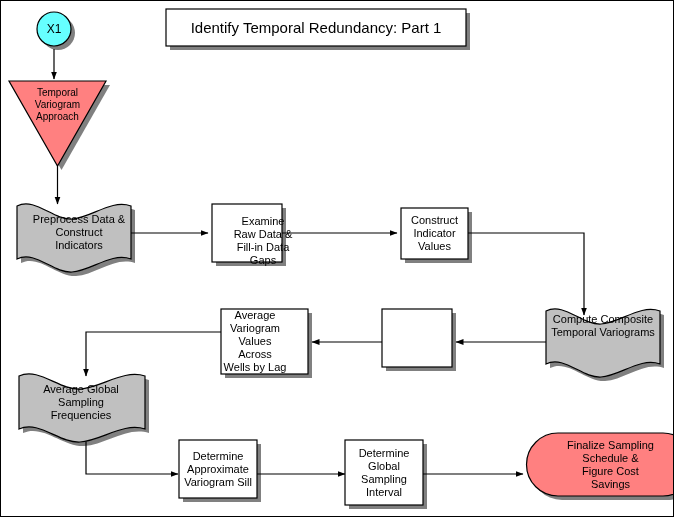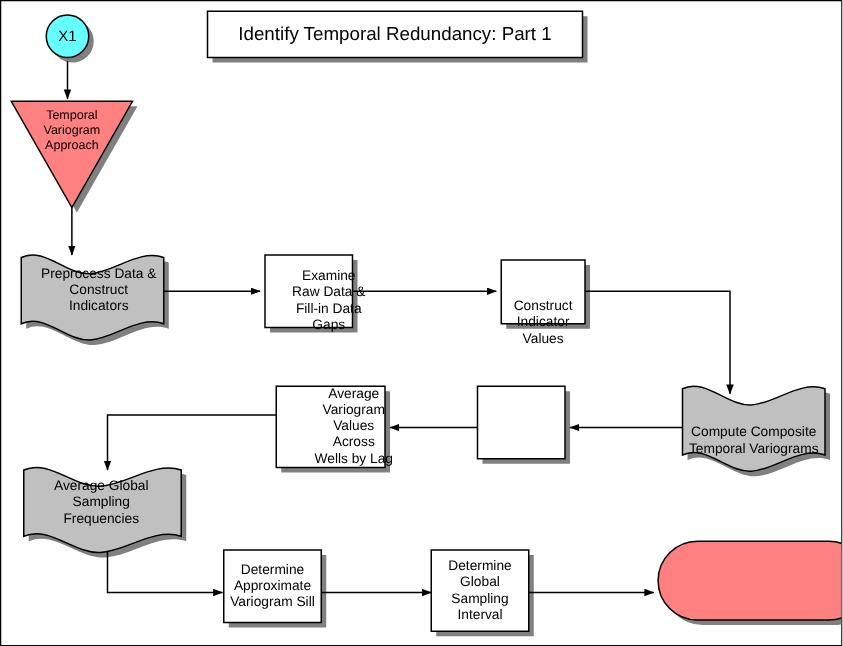--- a/index.html
+++ b/index.html
@@ -150,39 +150,43 @@
 Approach</div>
 
   <div class="node-label" style="left:30px; top:205px; width:96px; height:53px;">Preprocess Data &amp;
 Construct Indicators</div>
 
   <div class="node-label" style="left:211px; top:203px; width:70px; height:73px;margin-left:16px;">Examine
 Raw Data &amp;
 Fill-in Data
 Gaps</div>
 
-  <div class="node-label" style="left:400px; top:207px; width:67px; height:51px;margin-top:25px;">Construct
+  <div class="node-label" style="left:400px; top:207px; width:67px; height:51px;">Construct
 Indicator
 Values</div>
 
-  <div class="node-label" style="left:547px; top:325px; width:110px; height:53px;">Compute Composite
+  <div class="node-label" style="left:547px; top:298px; width:110px; height:53px;">Compute Composite
 Temporal Variograms</div>
 
 
-  <div class="node-label" style="left:220px; top:308px; width:68px; height:65px;padding-left:28px;">Average
+  <div class="node-label" style="left:220px; top:308px; width:68px; height:65px;">Average
 Variogram
 Values Across
 Wells by Lag</div>
 
   <div class="node-label" style="left:20px; top:375px; width:120px; height:53px;">Average Global Sampling
 Frequencies</div>
 
   <div class="node-label" style="left:178px; top:439px; width:78px; height:58px;">Determine
 Approximate
 Variogram Sill</div>
 
   <div class="node-label" style="left:344px; top:439px; width:78px; height:65px;">Determine
 Global
 Sampling
 Interval</div>
 
+  <div class="node-label" style="left:557px; top:432px; width:105px; height:63px;">Finalize Sampling
+Schedule &amp;
+Figure Cost
+Savings</div>
 
 </div>
 
 </body></html>

